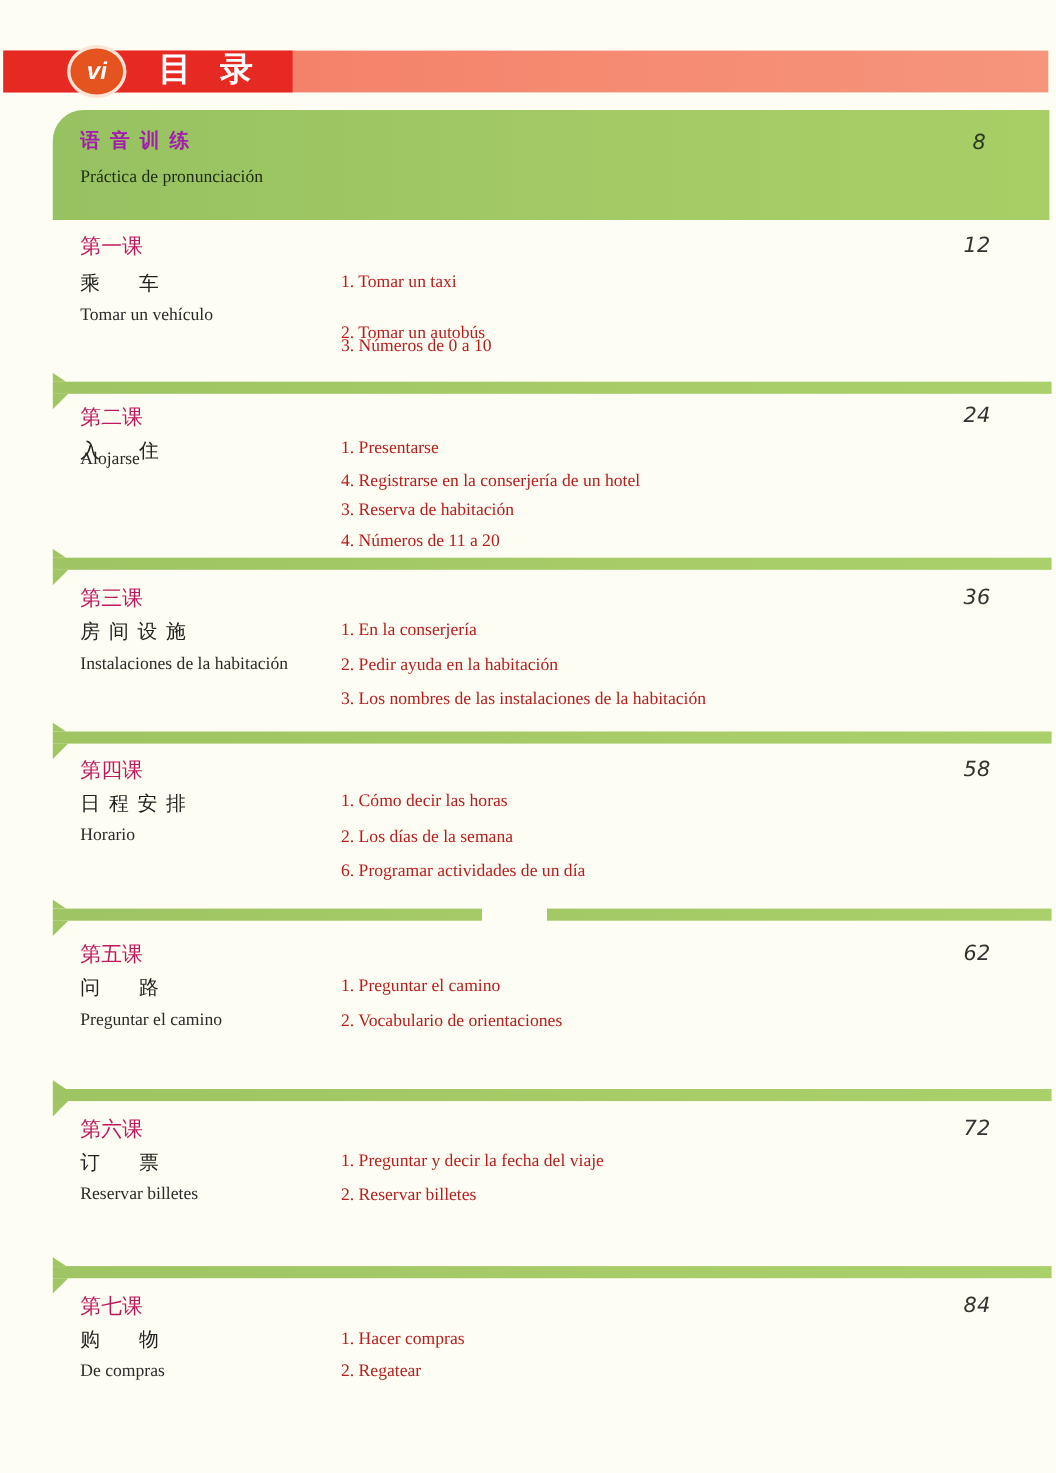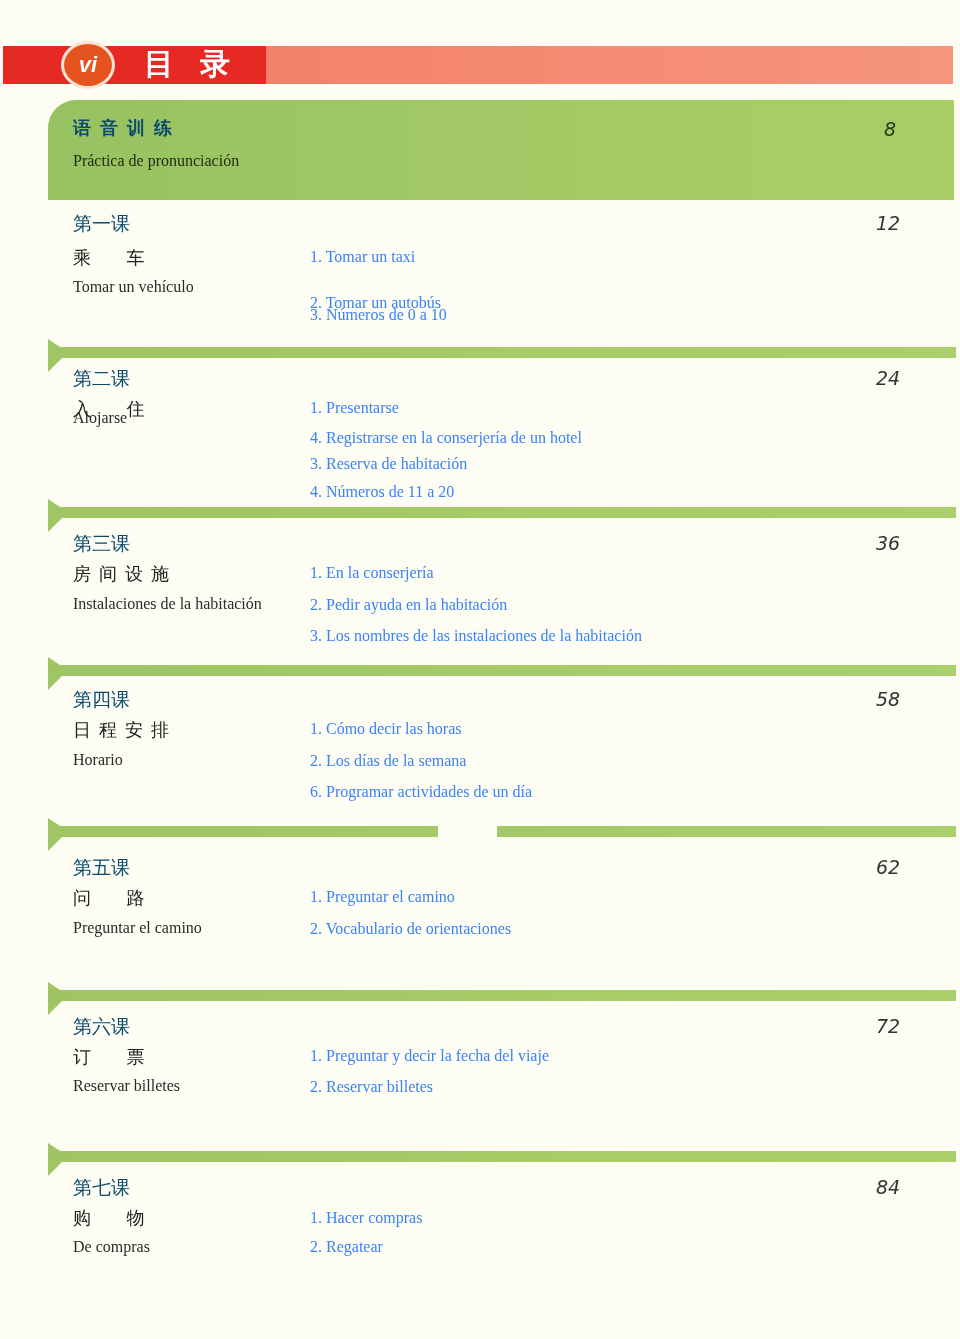--- a/index.html
+++ b/index.html
@@ -39,21 +39,21 @@
 
     
     .intro-block {
       position: absolute; left: 48px; top: 100px; width: 906px; height: 100px;
       background: linear-gradient(90deg, #97c261 0%, #a2c965 50%, #a8cf66 100%);
       border-top-left-radius: 28px;
     }
     .intro-zh {
       position: absolute; left: 73px; top: 116px;
       font-family: "DejaVu Serif", serif; font-weight: bold; font-size: 18px;
-      letter-spacing: 9px; color: #0c4a6e;
+      letter-spacing: 9px; color: #a21caf;
     }
     .intro-es {
       position: absolute; left: 73px; top: 152px;
       font-size: 16px; color: #1f2a12;
     }
     .intro-page {
       position: absolute; left: 884px; top: 118px;
       font-family: "DejaVu Sans", sans-serif; font-style: italic; font-size: 19px; color: #2b3a1c;
     }
     .divider {
@@ -70,40 +70,40 @@
       content: ""; position: absolute; left: 0; top: 11px;
       width: 0; height: 0;
       border-left: 14px solid #a0c563;
       border-bottom: 14px solid transparent;
     }
     .divider.split {
       background: linear-gradient(90deg, #9ec463 0%, #a5ca67 43%, transparent 43%, transparent 49.5%, #a3c966 49.5%, #a9d06a 100%);
     }
     .lesson-num {
       position: absolute; left: 73px;
-      font-family: "DejaVu Sans", sans-serif; font-size: 19px; color: #0c4a6e;
+      font-family: "DejaVu Sans", sans-serif; font-size: 19px; color: #be185d;
     }
     .lesson-zh {
       position: absolute; left: 73px;
       font-family: "DejaVu Serif", serif; font-size: 18px; color: #222;
       letter-spacing: 8px; white-space: pre;
     }
     .lesson-es {
       position: absolute; left: 73px;
       font-size: 16px; color: #2a2a2a;
     }
     .lesson-page {
       position: absolute; left: 876px; width: 38px; text-align: left;
       font-family: "DejaVu Sans", sans-serif; font-style: italic; font-size: 19px; color: #333;
     }
     .topics {
       position: absolute; left: 310px; list-style: none;
     }
     .topics li {
-      font-size: 16px; color: #3b82f6; white-space: nowrap;
+      font-size: 16px; color: #b91c1c; white-space: nowrap;
       position: absolute; left: 0;
     }
   </style>
 </head>
 <body>
 
 <div class="header-band"></div>
 <div class="header-red"></div>
 <div class="header-circle">
   <span>vi</span>

